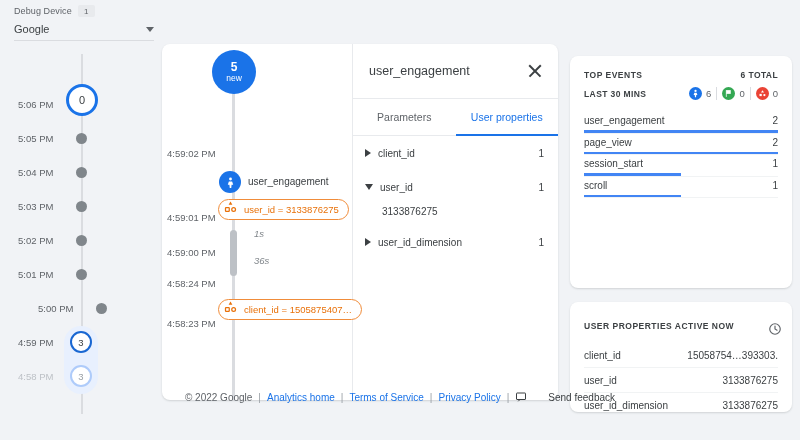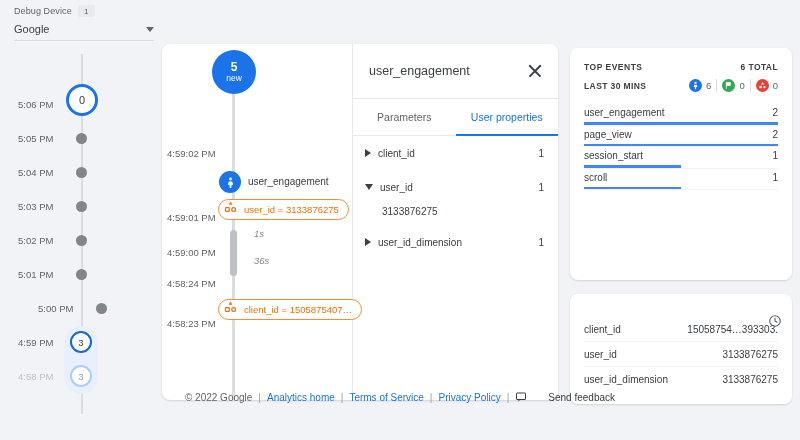--- a/index.html
+++ b/index.html
@@ -119,21 +119,21 @@
   .tri { width: 0; height: 0; margin-right: 7px; }
   .tri.right { border-top: 4px solid transparent; border-bottom: 4px solid transparent;
     border-left: 6px solid #3c4043; }
   .tri.down { border-left: 4px solid transparent; border-right: 4px solid transparent;
     border-top: 6px solid #3c4043; }
   .prop-name { flex: 1; }
   .prop-count { color: #3c4043; }
   .prop-value { padding: 2px 14px 8px 29px; font-size: 10px; color: #3c4043; }
 
   
-  .right-col { position: absolute; left: 570px; top: 48px; width: 222px; border-radius: 7px; }
+  .right-col { position: absolute; left: 570px; top: 56px; width: 222px; border-radius: 7px; }
   .card { background: #fff; border-radius: 8px; box-shadow: 0 1px 2px rgba(60,64,67,.18); }
   .card-events { height: 232px; padding: 14px 14px 0 14px; }
   .ce-head { display: flex; justify-content: space-between; align-items: flex-start; }
   .ce-title { font-size: 8.5px; font-weight: bold; color: #3c4043; letter-spacing: .5px; }
   .ce-total { font-size: 8.5px; font-weight: bold; color: #3c4043; letter-spacing: .4px; }
   .ce-sub { display: flex; justify-content: space-between; align-items: center;
     margin-top: 7px; }
   .ce-sublabel { font-size: 8.5px; font-weight: bold; color: #3c4043; letter-spacing: .4px; }
   .badges { display: flex; align-items: center; gap: 5px; }
   .badge-grp { display: flex; align-items: center; gap: 4px; }
@@ -377,20 +377,21 @@
               <span class="ev-item-val">1</span>
             </div>
             <div class="ev-bar-track">
               <div class="ev-bar" style="width: 50%;"></div>
             </div>
           </div>
         </div>
     </div>
 
     <div class="card card-props">
+      <span class="cp-title">USER PROPERTIES ACTIVE NOW</span>
       <span class="clock-icon">
         <svg width="14" height="14" viewBox="0 0 24 24" fill="none" stroke="#5f6368" stroke-width="2">
           <circle cx="12" cy="12" r="9"></circle>
           <path d="M12 7v5l3.5 2" stroke-linecap="round"></path>
         </svg>
       </span>
       <div id="user-prop-rows">
           <div class="cp-row">
             <span>client_id</span>
             <span>15058754…393303.</span>

